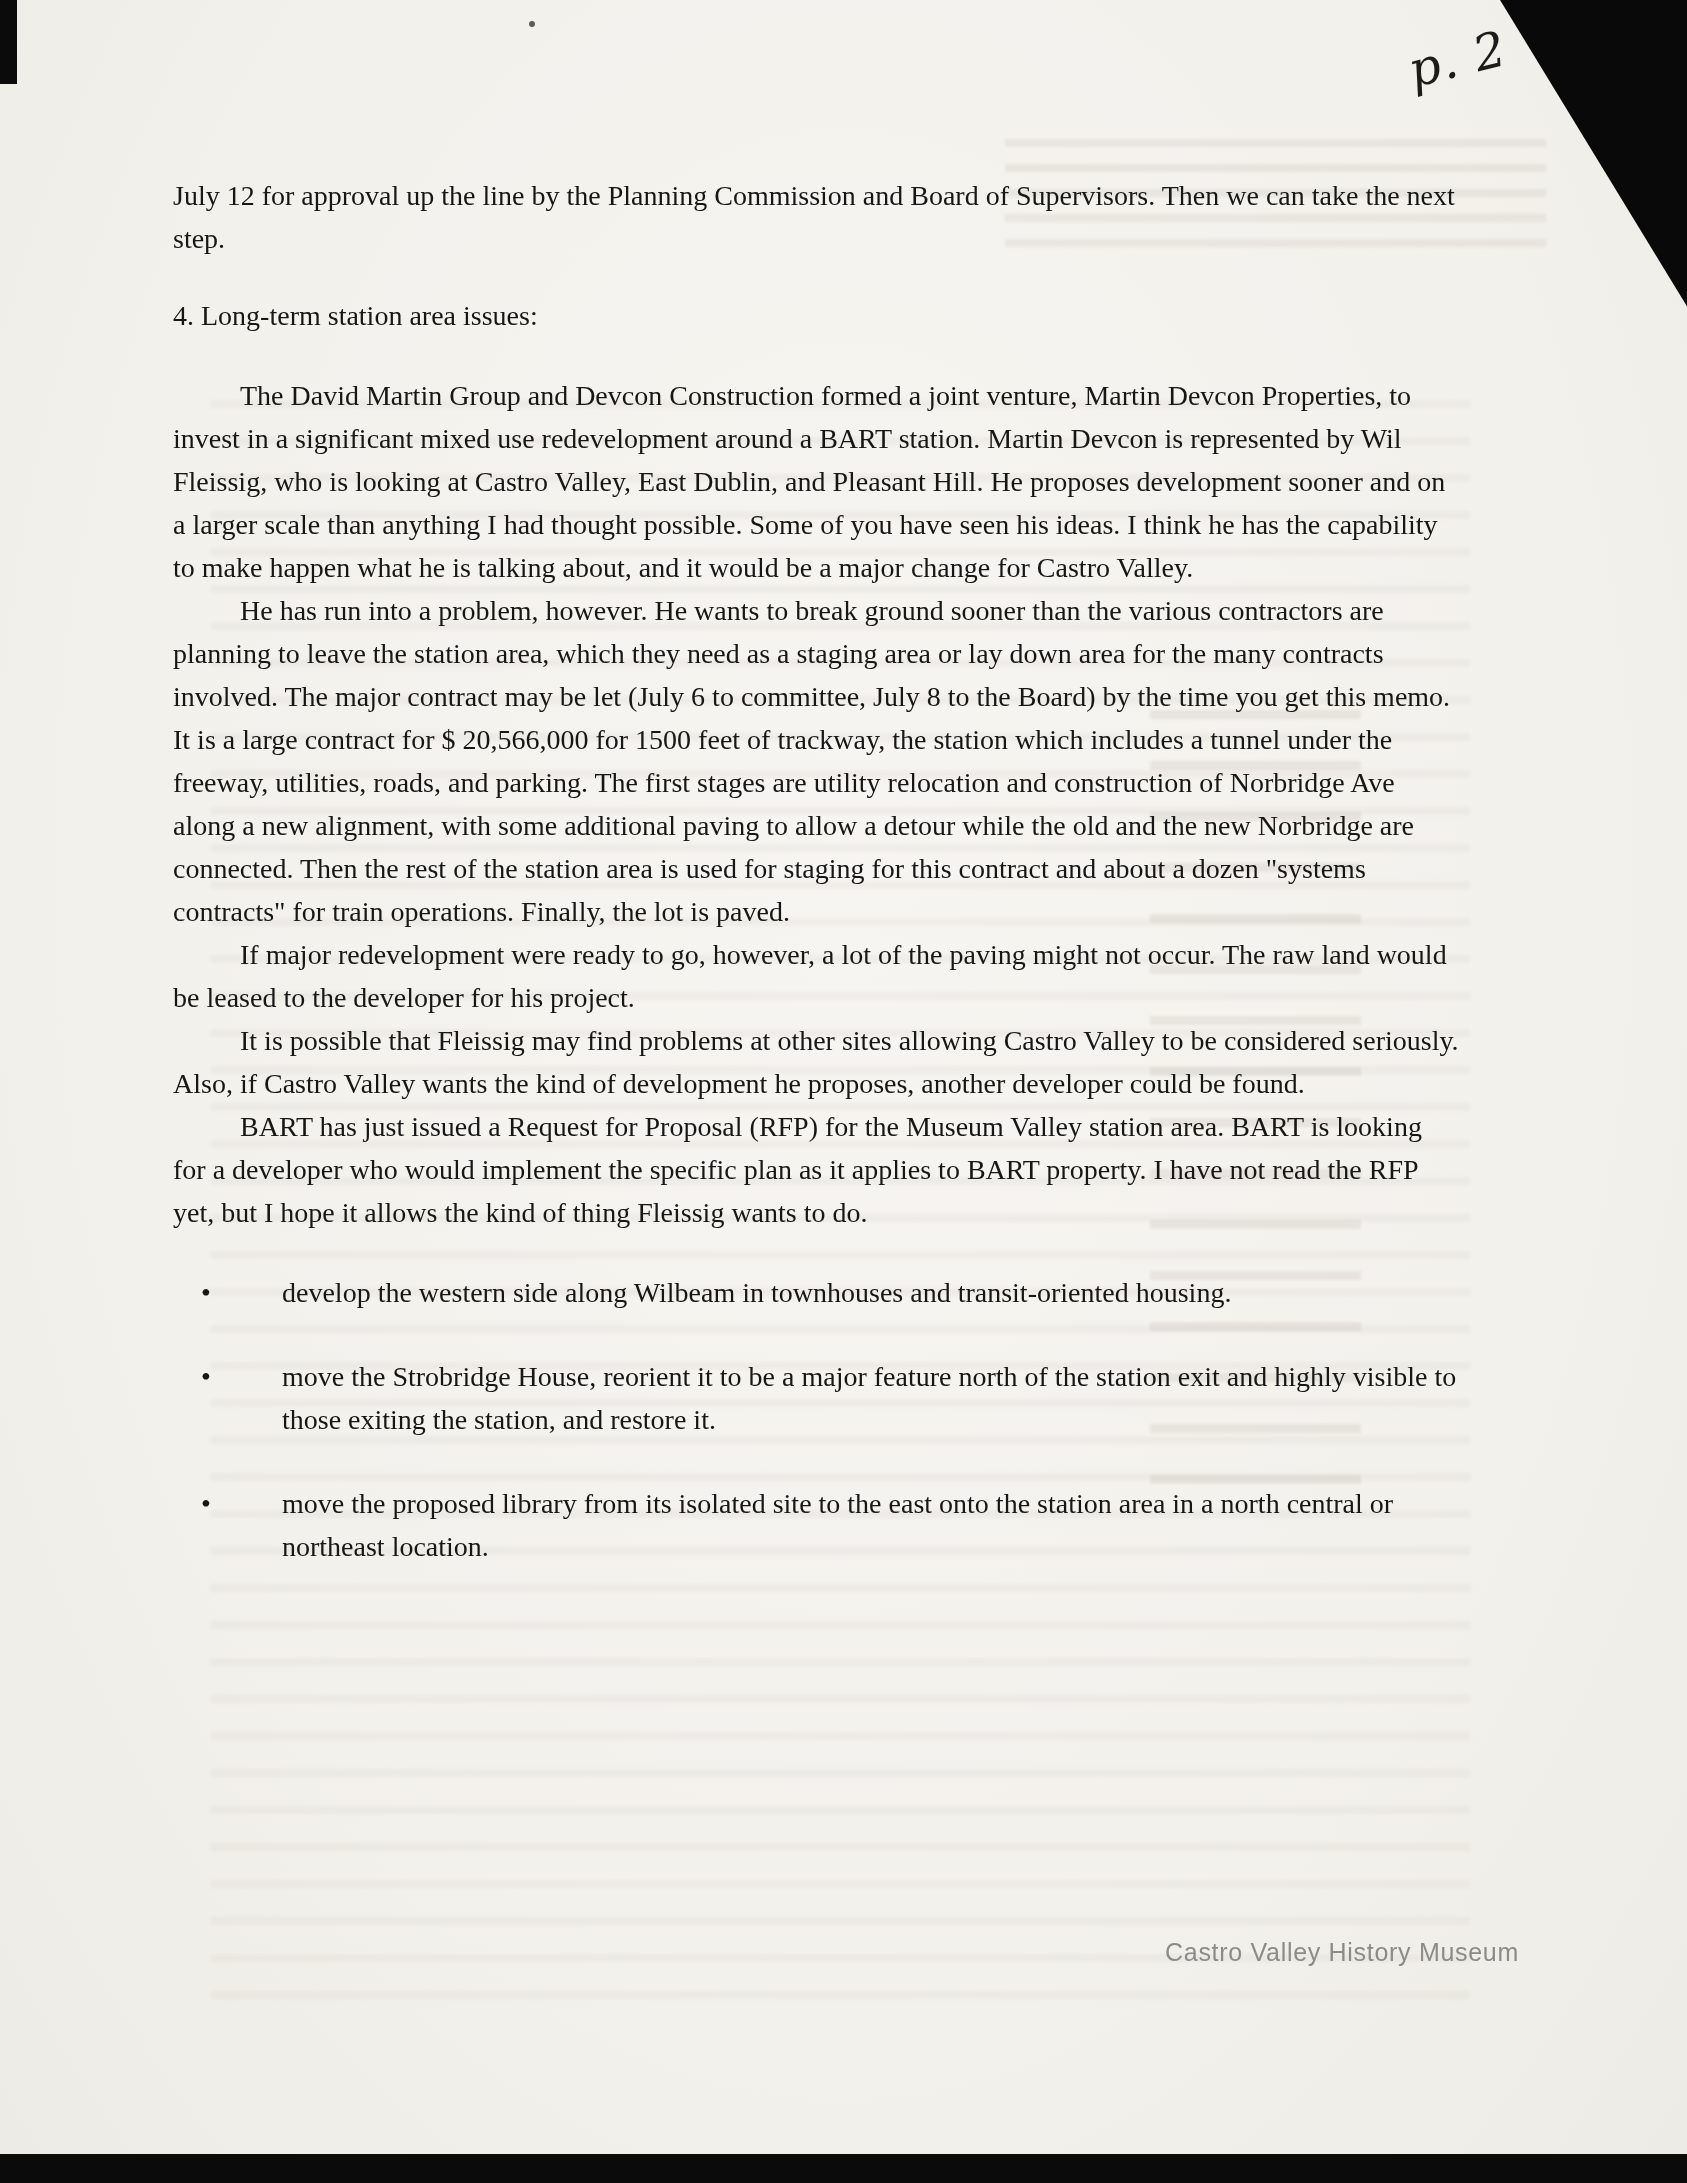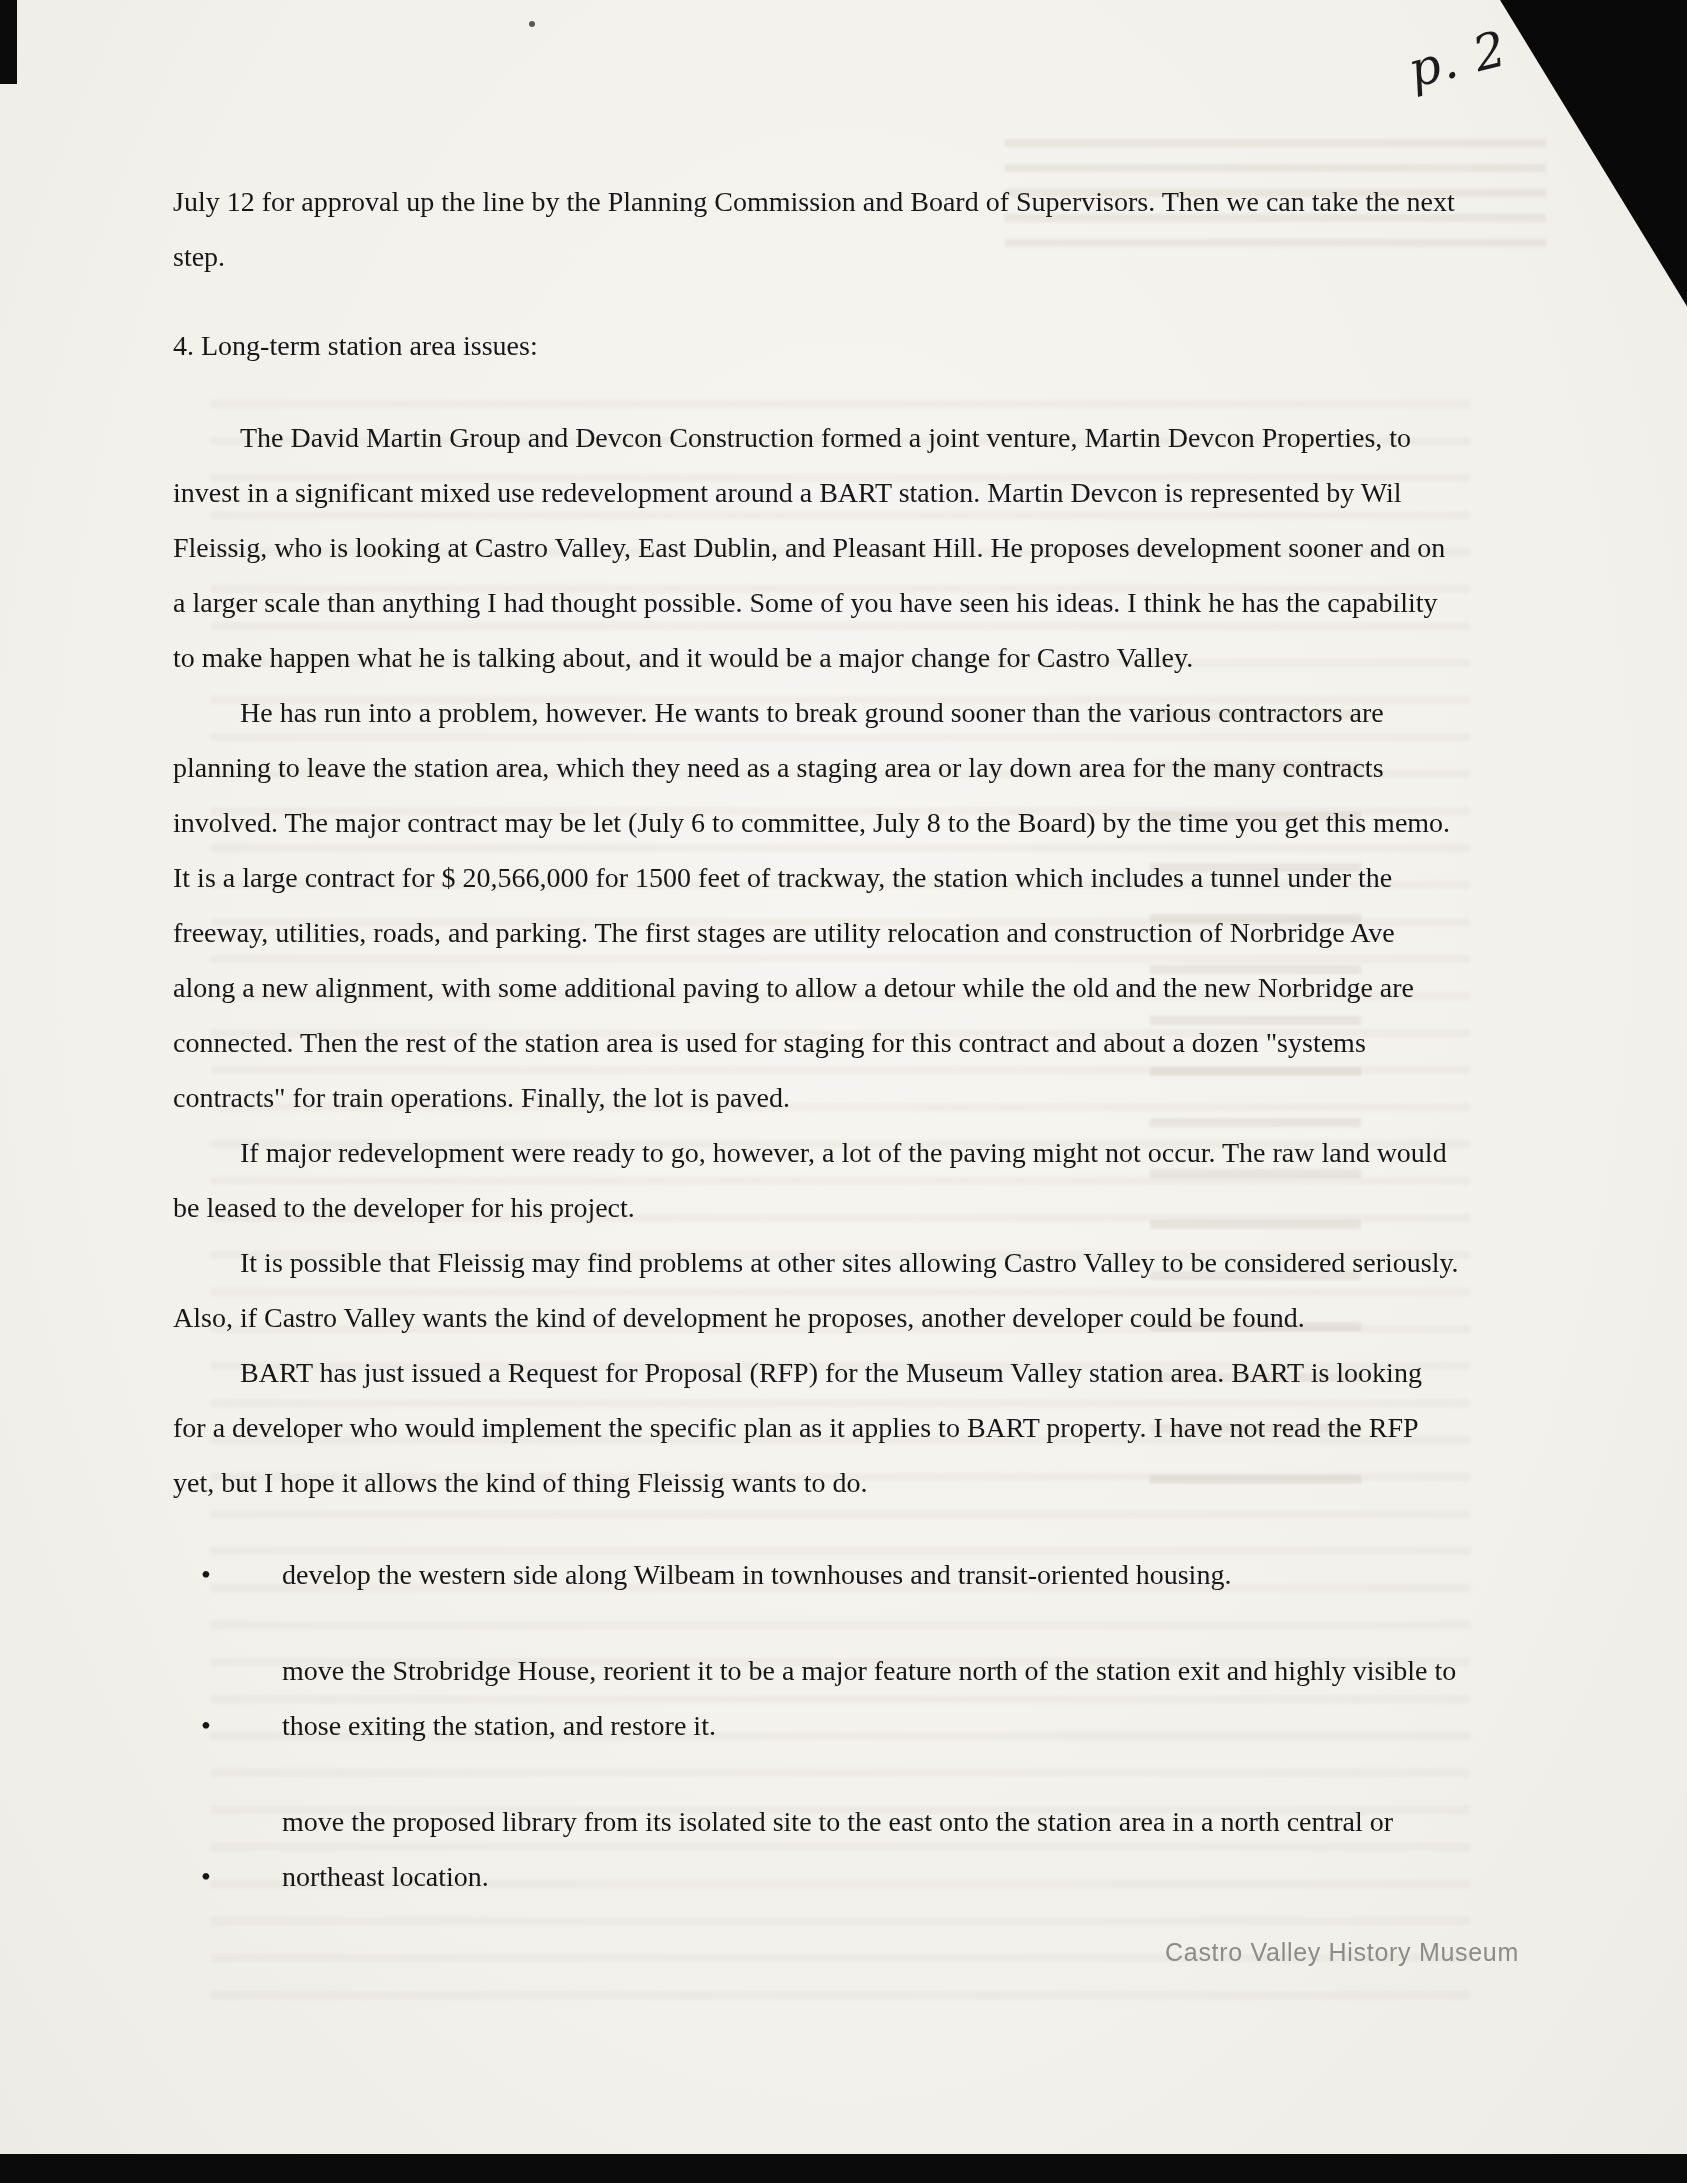--- a/index.html
+++ b/index.html
@@ -45,31 +45,31 @@
   .handwritten{
     position:absolute;right:181px;top:31px;
     font-family:"DejaVu Serif", serif;
     font-style:italic;font-size:49px;color:#1c1c1c;
     transform:rotate(-14deg);
     letter-spacing:1.4px;
   }
   
   .content{
     position:absolute;left:173px;top:174px;width:1288px;
-    font-size:28px;line-height:55px;color:#171716;
+    font-size:28px;line-height:43px;color:#171716;
   }
   .content p{margin:0;}
   .no-indent{margin-bottom:34px !important;}
   .heading{margin-bottom:37px !important;}
   .para{text-indent:67px;}
   .bullets{
     list-style:none;margin:37px 0 0 0;padding:0;
   }
   .bullet{
-    display:flex;align-items:flex-end;
+    display:flex;align-items:flex-start;
     padding-left:28px;margin-bottom:41px;
   }
   .dot{width:81px;flex:0 0 81px;}
   .dot::before{content:"\2022";font-size:28px;}
   .btext{flex:1;}
   
   .watermark{
     position:absolute;right:169px;top:1938px;
     font-family:"Liberation Sans", sans-serif;
     font-size:25px;color:#8b8b89;letter-spacing:0.7px;

